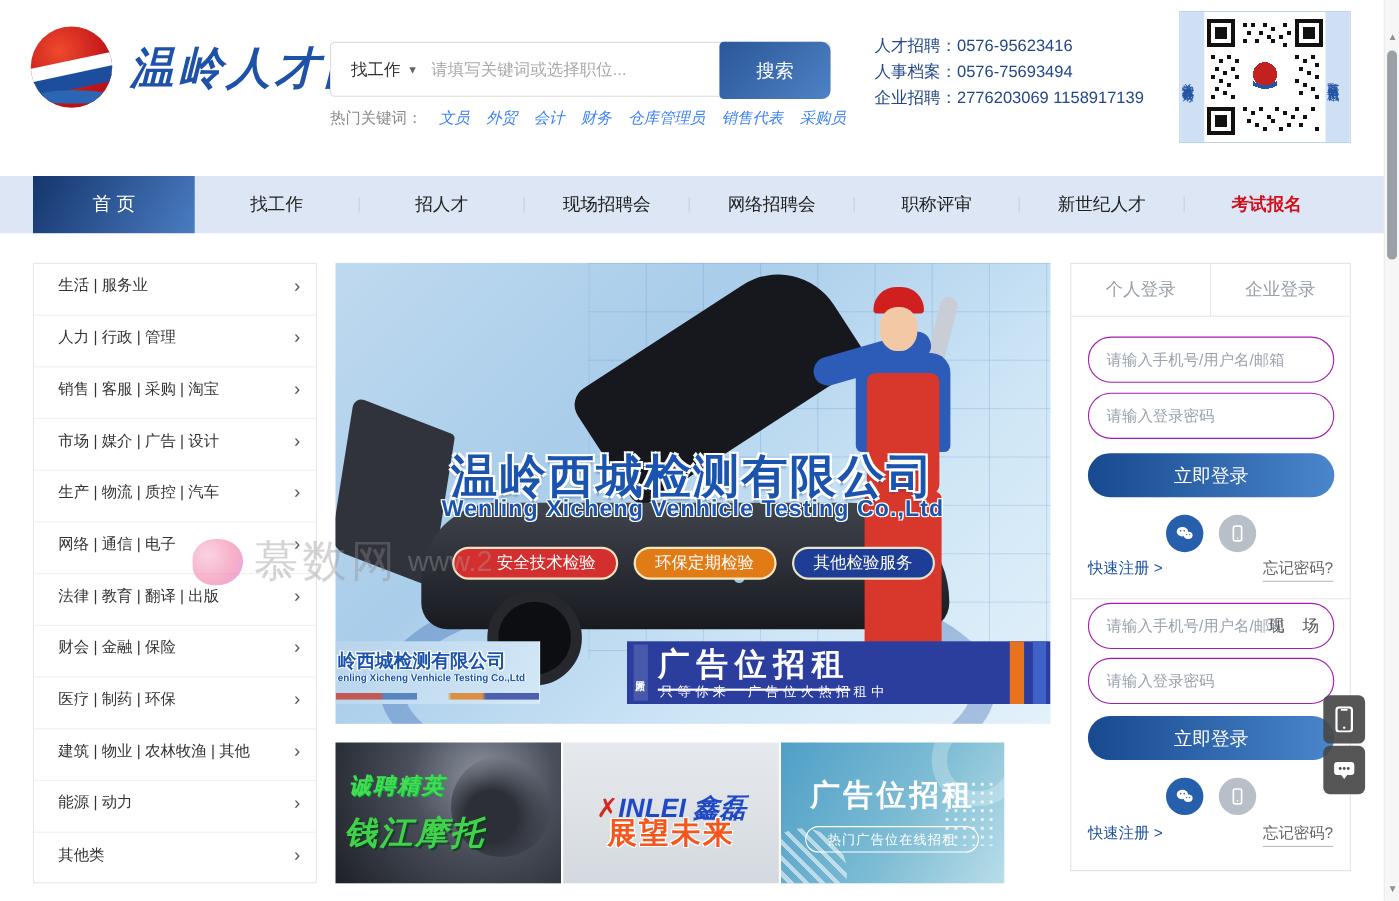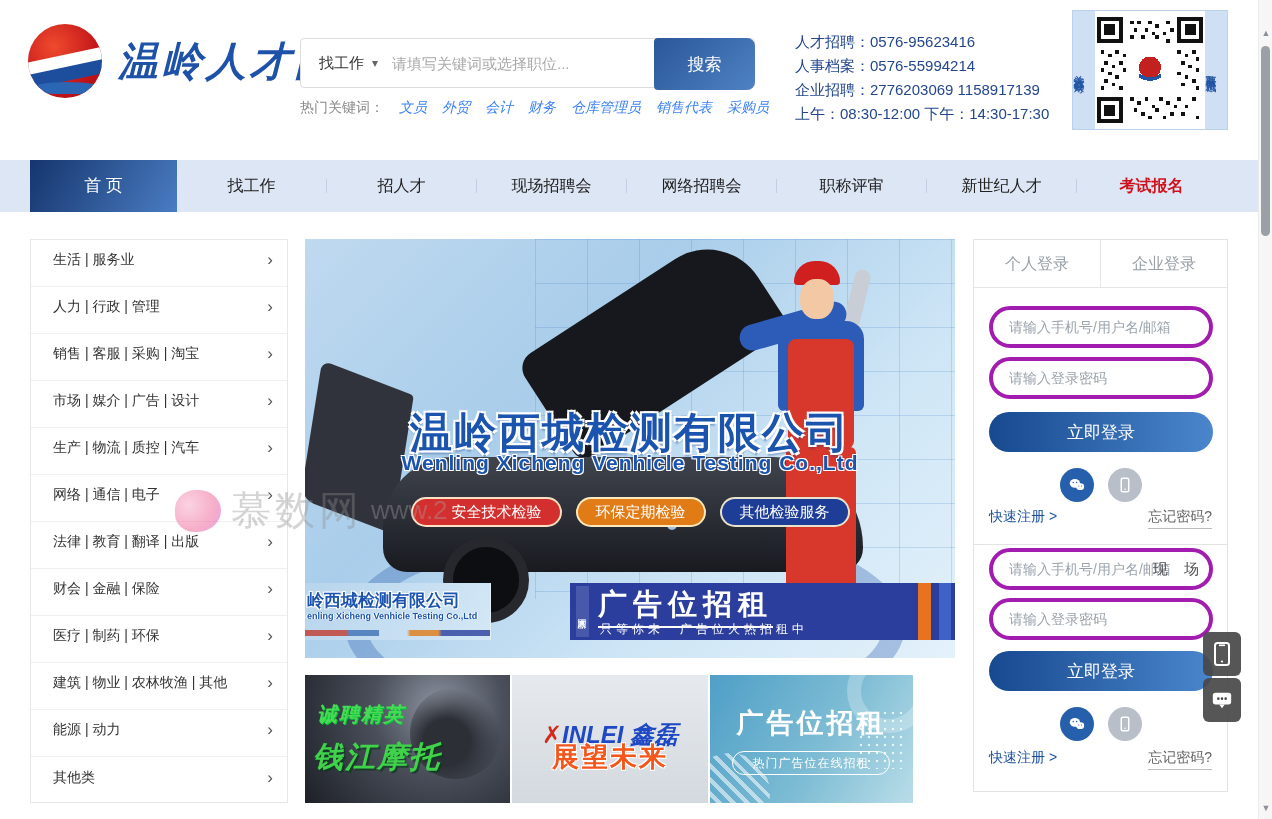--- a/index.html
+++ b/index.html
@@ -121,21 +121,21 @@
   .bb3-pill { position:absolute; left:22px; top:76px; width:158px; height:24px; line-height:22px; border:1px solid #fff; border-radius:12px;
     text-align:center; font-size:12px; color:#fff; letter-spacing:1px; }
 
   
   .login-card { position:absolute; left:973px; width:255px; background:#fff; border:1px solid #e3e3e3; }
   .card1 { top:239px; height:306px; }
   .card2 { top:545px; height:247px; border-top:none; }
   .login-tabs { display:flex; height:48px; border-bottom:1px solid #e6e6e6; }
   .login-tab { flex:1; text-align:center; line-height:48px; font-size:16px; color:#9aa0a8; cursor:pointer; }
   .login-tab + .login-tab { border-left:1px solid #e6e6e6; }
-  .lg-input { position:absolute; left:15px; width:224px; height:42px; border:4px solid #a21caf; border-radius:21px; padding:0 16px;
+  .lg-input { position:absolute; left:15px; width:224px; height:42px; border:1px solid #a21caf; border-radius:21px; padding:0 16px;
     font-size:14px; color:#000000; outline:none; background:#fff; }
   .lg-input::placeholder { color:#9aa3ad; }
   .lg-btn { position:absolute; left:15px; width:224px; height:40px; border:none; border-radius:20px; cursor:pointer;
     background:linear-gradient(90deg,#17498f 0%, #4a86cc 100%); color:#fff; font-size:17px; }
   .sns-row { position:absolute; left:0; width:100%; display:flex; justify-content:center; gap:14px; }
   .sns { width:34px; height:34px; border-radius:50%; display:flex; align-items:center; justify-content:center; cursor:pointer; }
   .sns.wechat { background:#2660ad; } .sns.mobile { background:#b9bfc9; }
   .link-row { position:absolute; left:15px; right:15px; display:flex; justify-content:space-between; font-size:14px; }
   .reg-link { color:#1b4f9e; cursor:pointer; }
   .forgot-link { color:#666; border-bottom:1px solid #bbb; padding-bottom:2px; cursor:pointer; }
@@ -188,23 +188,22 @@
       <span class="kw">外贸</span>
       <span class="kw">会计</span>
       <span class="kw">财务</span>
       <span class="kw">仓库管理员</span>
       <span class="kw">销售代表</span>
       <span class="kw">采购员</span>
     </div>
 
     <div class="contact">
       <div>人才招聘：0576-95623416</div>
-      <div>人事档案：0576-55994214</div>
+      <div>人事档案：0576-75693494</div>
       <div>企业招聘：2776203069 1158917139</div>
-      <div>上午：08:30-12:00 下午：14:30-17:30</div>
     </div>
 
     <div class="qr-box">
       <div class="qr-strip">关注官方微信公众号</div>
       <div class="qr-core">
         <svg viewBox="0 0 29 29" shape-rendering="crispEdges">
           <rect x="0" y="0" width="29" height="29" fill="#fff"></rect>
           <g fill="#111">
             <rect x="0" y="0" width="7" height="7"></rect>
               <rect x="22" y="0" width="7" height="7"></rect>

